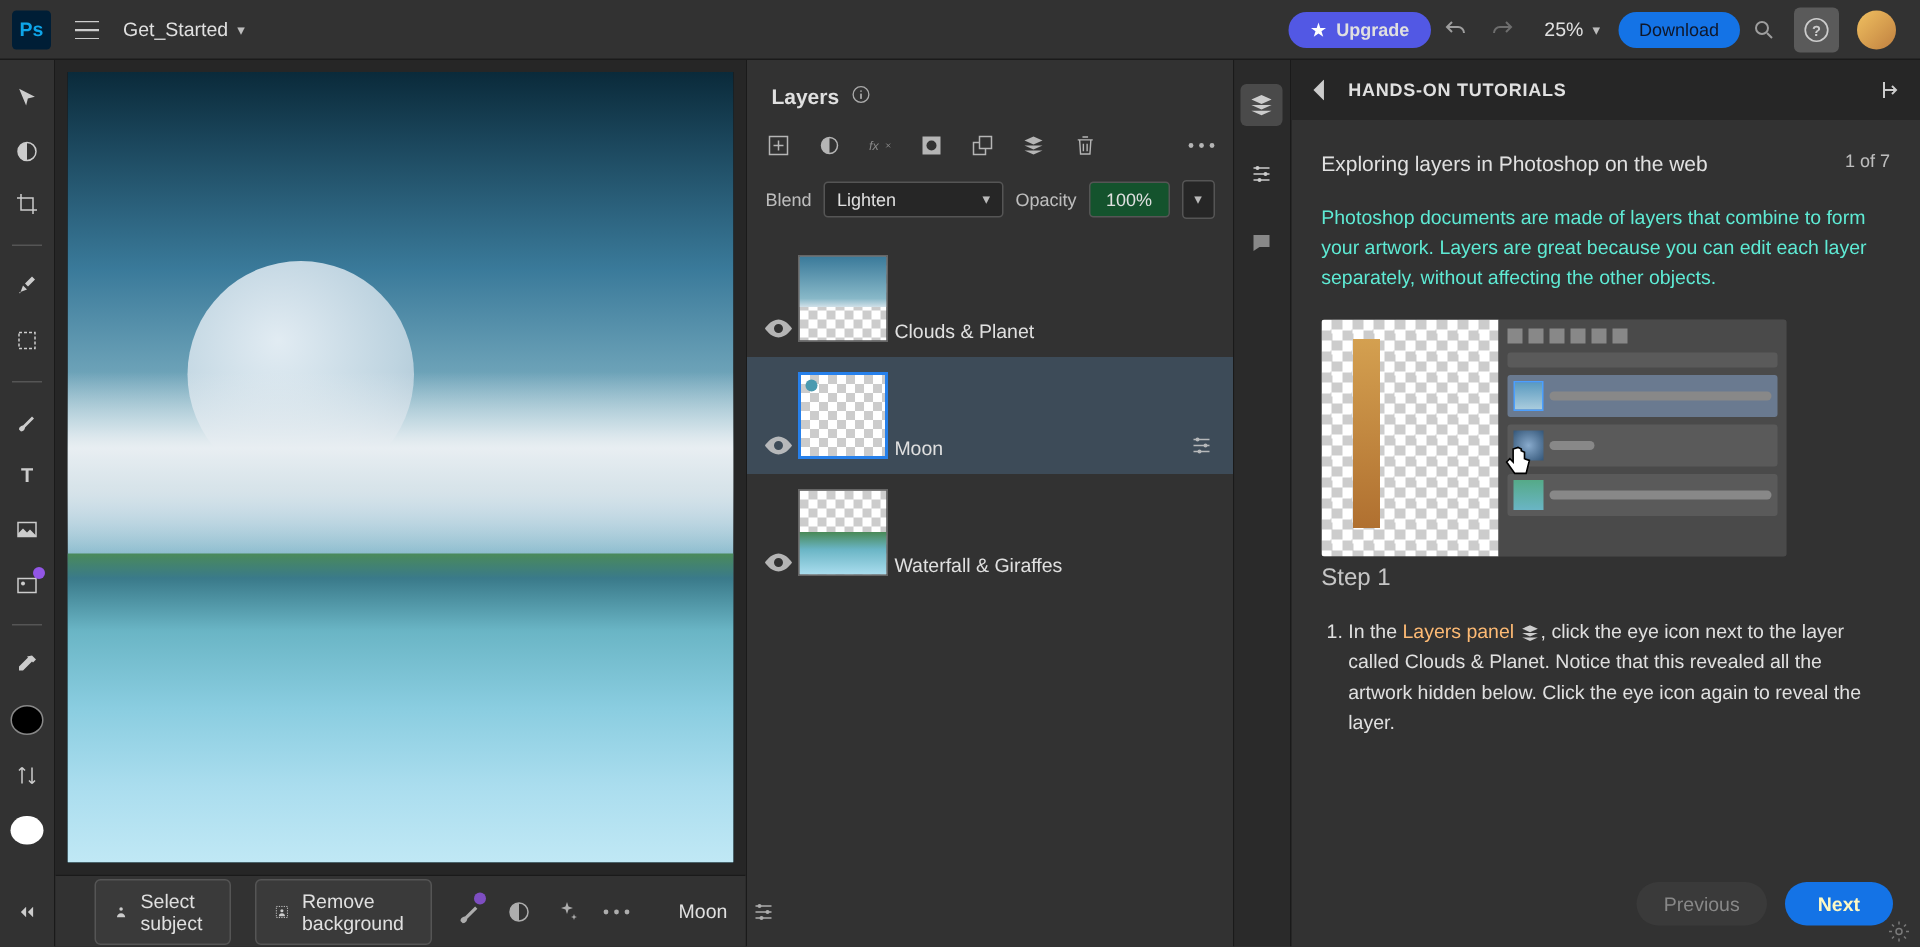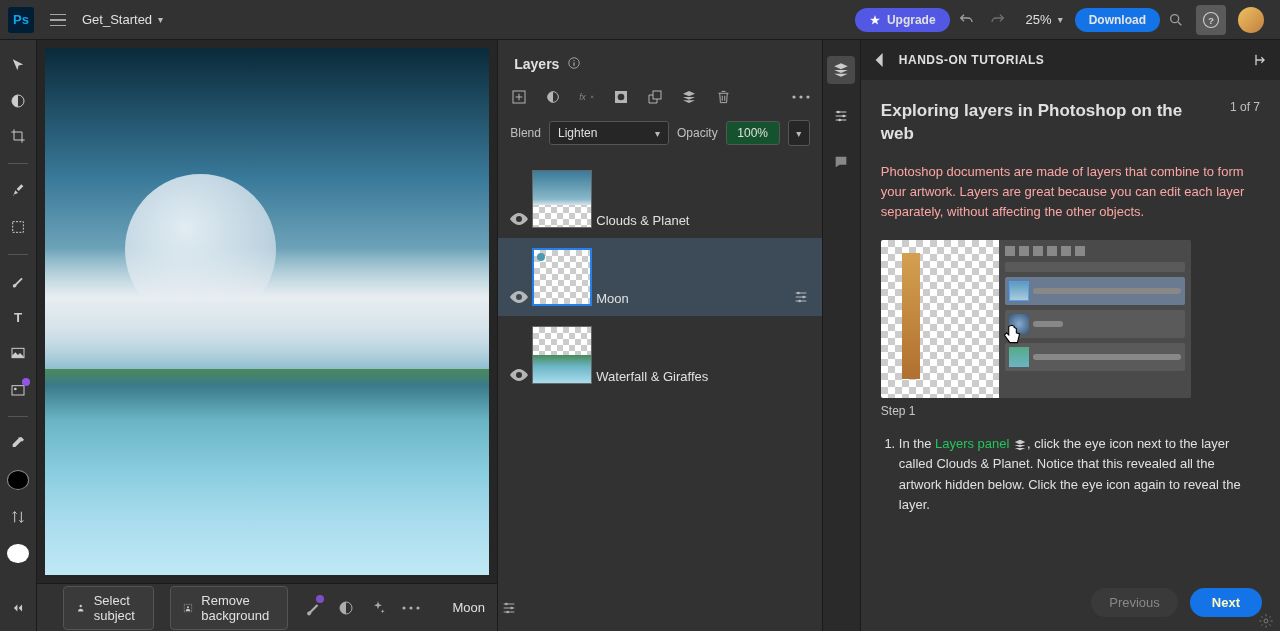--- a/index.html
+++ b/index.html
@@ -5,21 +5,21 @@
 *{margin:0;padding:0;box-sizing:border-box;font-family:-apple-system,BlinkMacSystemFont,"Segoe UI",sans-serif}
 body{width:1280px;height:631px;background:#323232;color:#e0e0e0;overflow:hidden;font-size:13px}
 .top-bar{height:40px;background:#323232;display:flex;align-items:center;padding:0 8px;border-bottom:1px solid #1a1a1a}
 .ps-logo{width:26px;height:26px;background:#001e36;color:#0ea5e9;display:flex;align-items:center;justify-content:center;font-weight:700;font-size:13px;border-radius:3px;margin-right:12px}
 .menu-icon{width:24px;height:24px;display:flex;align-items:center;justify-content:center;margin-right:12px;cursor:pointer}
 .doc-name{display:flex;align-items:center;gap:6px;cursor:pointer}
 .flex-spacer{flex:1}
 .upgrade-btn{background:#5258e4;border-radius:14px;padding:5px 14px;display:flex;align-items:center;gap:6px;font-size:12px;font-weight:600;cursor:pointer}
 .top-btn{width:32px;height:32px;display:flex;align-items:center;justify-content:center;cursor:pointer;opacity:.7}
 .zoom{display:flex;align-items:center;gap:6px;padding:0 12px;font-size:13px}
-.download-btn{background:#1473e6;border-radius:14px;padding:5px 14px;font-size:12px;font-weight:700;cursor:pointer;color:#e5e5e5}
+.download-btn{background:#1473e6;border-radius:14px;padding:5px 14px;font-size:12px;font-weight:400;cursor:pointer;color:#0f172a}
 .help-btn{background:#5a5a5a;border-radius:4px;width:30px;height:30px;display:flex;align-items:center;justify-content:center;cursor:pointer;margin:0 4px}
 .avatar{width:26px;height:26px;border-radius:50%;background:linear-gradient(135deg,#f0c060,#c08040);margin:0 8px}
 .main{display:flex;height:591px}
 .toolbar{width:40px;background:#323232;display:flex;flex-direction:column;align-items:center;padding-top:16px;gap:18px;border-right:1px solid #1a1a1a}
 .tool{width:20px;height:20px;display:flex;align-items:center;justify-content:center;cursor:pointer;color:#ccc}
 .tool.color-swatch{width:22px;height:22px;border-radius:50%}
 .divider-tool{width:20px;height:1px;background:#555}
 .canvas-area{width:460px;background:#262626;position:relative;display:flex;flex-direction:column}
 .canvas{flex:1;margin:8px;background:#111;display:flex;align-items:stretch;justify-content:stretch;overflow:hidden;position:relative}
 .canvas-img{width:100%;height:100%;position:relative;background:linear-gradient(to bottom,#0a2a3a 0%,#3a7a9a 25%,#88b8c8 45%,#d0e0e8 50%,#aaccdd 55%,#4a9ab0 70%,#3a8599 100%)}
@@ -48,32 +48,32 @@
 .thumb-clouds{background:linear-gradient(to bottom,#3a7a9a 0%,#88b8c8 50%,#d0e0e8 60%,transparent 60%),repeating-conic-gradient(#ccc 0 25%,#fff 0 50%) 0 0/12px 12px}
 .thumb-waterfall{background:linear-gradient(to bottom,transparent 0%,transparent 50%,#4a8a5a 50%,#6ab5c5 70%,#aaddee 100%),repeating-conic-gradient(#ccc 0 25%,#fff 0 50%) 0 0/12px 12px}
 .layer-name{flex:1;font-size:13px}
 .side-tabs{width:40px;background:#2a2a2a;display:flex;flex-direction:column;align-items:center;padding-top:16px;gap:18px}
 .side-tab{width:28px;height:28px;display:flex;align-items:center;justify-content:center;cursor:pointer;border-radius:4px}
 .side-tab.active{background:#4a4a4a}
 .tutorial-panel{width:452px;background:#323232;display:flex;flex-direction:column;border-left:1px solid #1a1a1a}
 .tut-head{height:40px;background:#262626;display:flex;align-items:center;padding:0 14px;gap:14px;font-size:12px;font-weight:600;letter-spacing:.5px}
 .tut-body{padding:20px;flex:1;overflow:auto}
 .tut-title-row{display:flex;justify-content:space-between;align-items:flex-start;gap:14px;margin-bottom:16px}
-.tut-title{font-size:17px;font-weight:700;line-height:1.35}
+.tut-title{font-size:14px;font-weight:400;line-height:1.35}
 .tut-step{font-size:12px;opacity:.8;white-space:nowrap}
-.tut-desc{font-size:13px;line-height:1.55;margin-bottom:18px;color:#fca5a5}
+.tut-desc{font-size:13px;line-height:1.55;margin-bottom:18px;color:#5eead4}
 .tut-img{width:310px;height:158px;background:#484848;border-radius:2px;margin-bottom:6px;position:relative;overflow:hidden}
 .tut-img-left{position:absolute;left:0;top:0;width:38%;height:100%;background:repeating-conic-gradient(#ccc 0 25%,#fff 0 50%) 0 0/14px 14px}
 .giraffe{position:absolute;left:18%;top:8%;width:18px;height:80%;background:linear-gradient(#d4a050,#b07030)}
 .tut-img-right{position:absolute;right:0;top:0;width:62%;height:100%;background:#4a4a4a;padding:6px}
 .mini-row{height:20px;background:#5a5a5a;margin-bottom:5px;border-radius:2px}
 .mini-row.hl{background:#6a7a90}
-.tut-caption{font-size:12px;opacity:.85;margin-bottom:16px}
+.tut-caption{font-size:16px;opacity:.85;margin-bottom:16px}
 .tut-list{list-style:decimal;padding-left:18px;font-size:13px;line-height:1.55}
-.tut-list a{color:#22c55e;text-decoration:none}
+.tut-list a{color:#fdba74;text-decoration:none}
 .tut-footer{padding:14px 18px;display:flex;justify-content:flex-end;gap:12px;position:relative}
 .btn-prev{background:#3a3a3a;color:#888;border-radius:16px;padding:7px 18px;font-size:13px;cursor:not-allowed}
 .btn-next{background:#1473e6;color:#fef9c3;border-radius:16px;padding:7px 22px;font-size:13px;font-weight:600;cursor:pointer}
 .gear-corner{position:absolute;right:6px;bottom:2px;width:16px;height:16px;opacity:.6}
 svg{display:block}
 .chev{font-size:10px;opacity:.8}
 </style>
 </head>
 <body>
 

